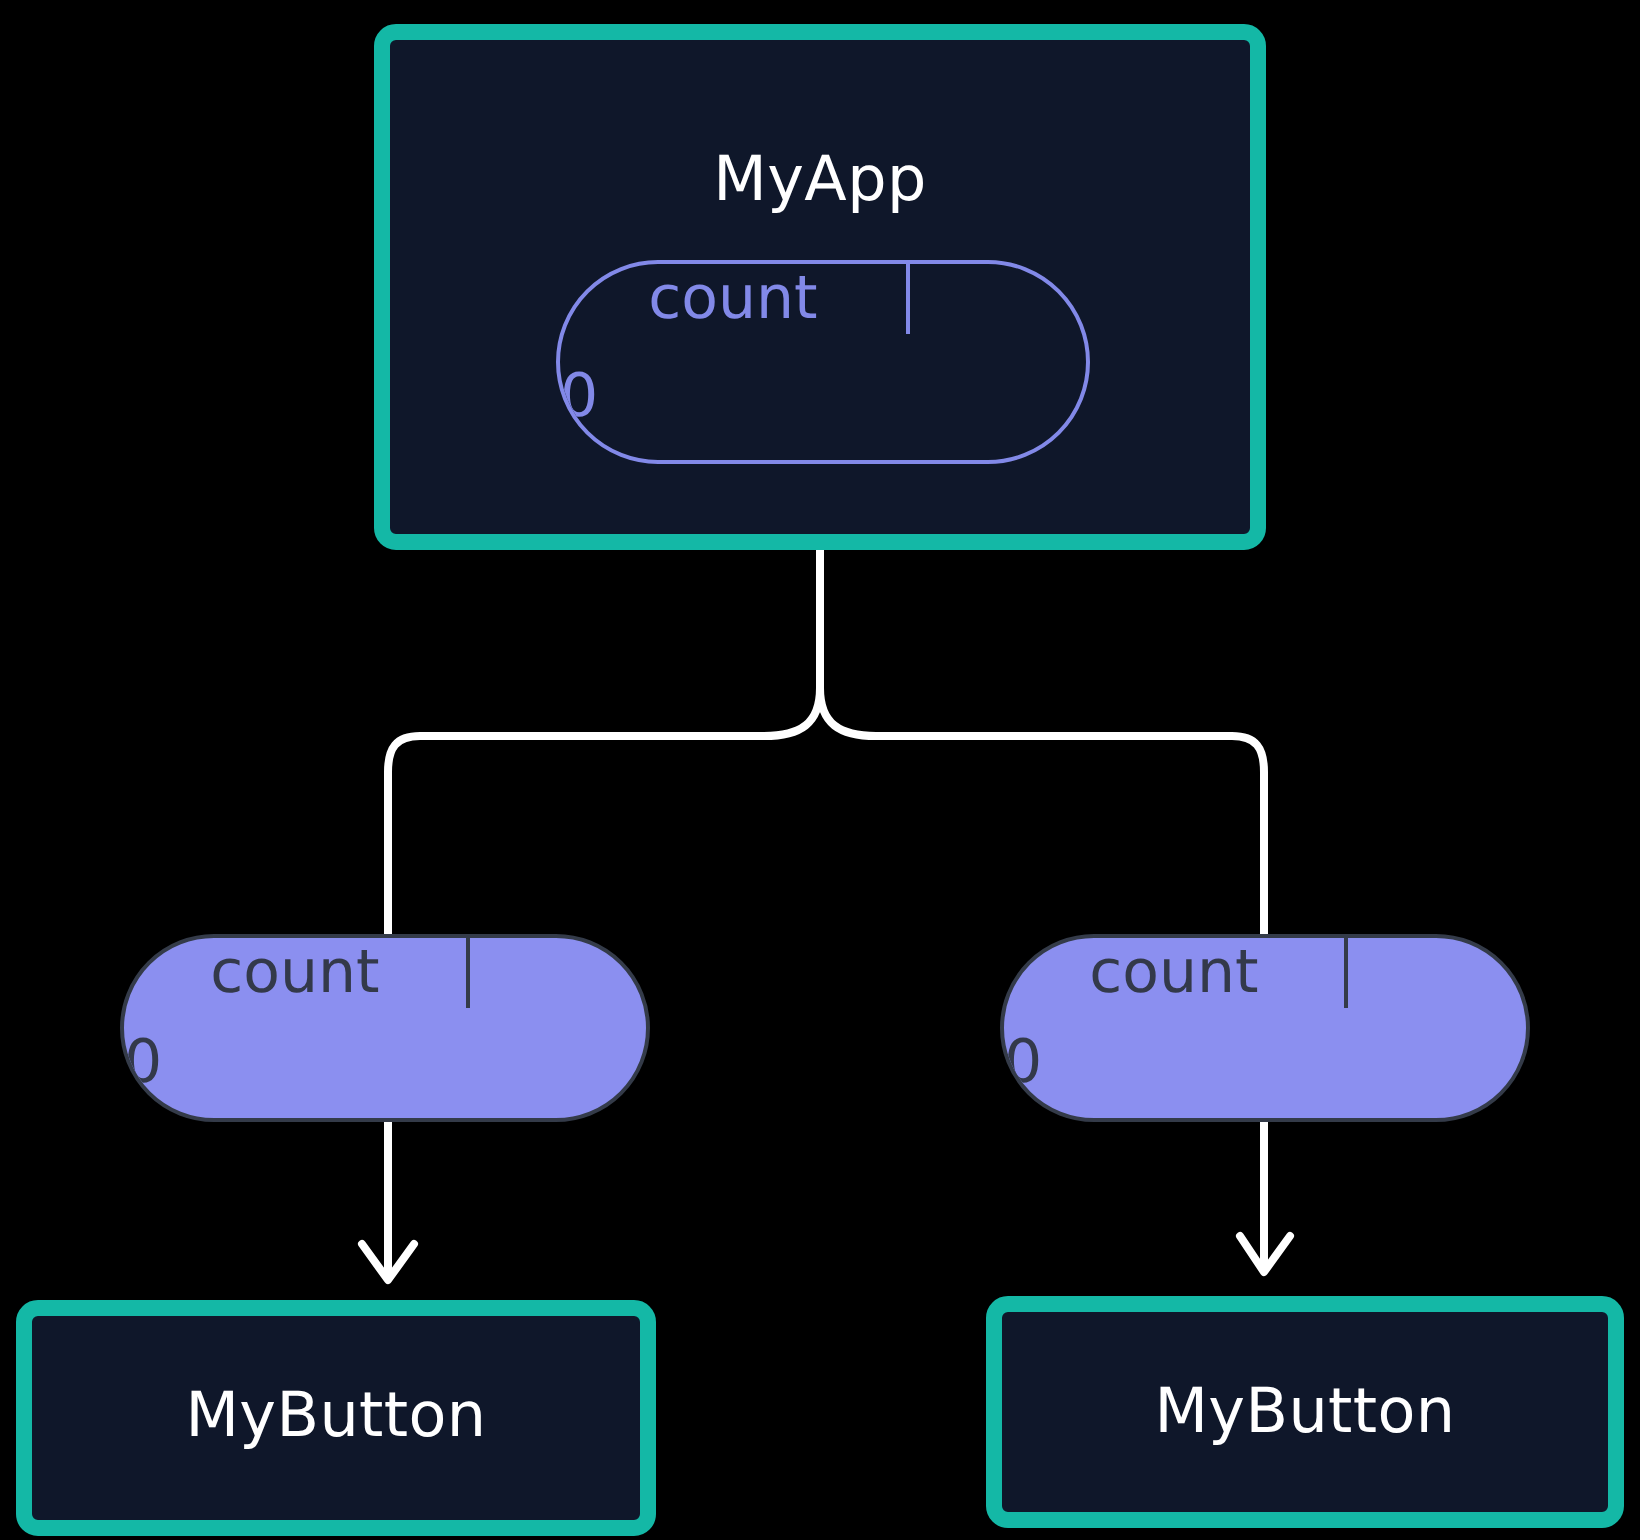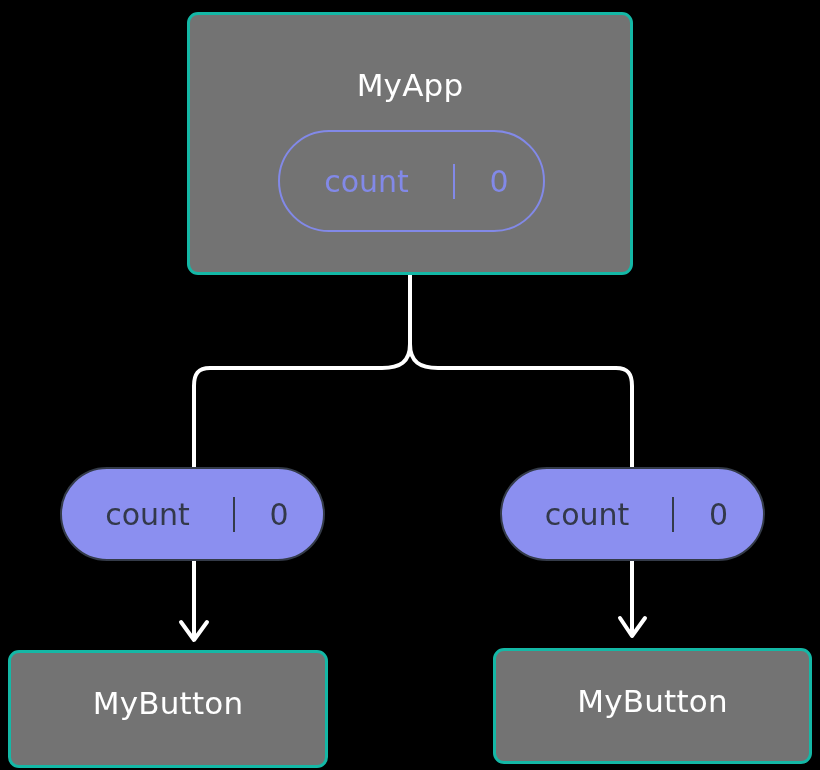--- a/index.html
+++ b/index.html
@@ -24,22 +24,22 @@
     left: 0;
     top: 0;
     width: 820px;
     height: 770px;
   }
 
   
   .node-box {
     position: absolute;
     box-sizing: border-box;
-    background: #737373;
-    border: 3px solid #14b8a6;
+    background: #0f172a;
+    border: 8px solid #14b8a6;
     border-radius: 11px;
   }
   #node-myapp {
     left: 187px;
     top: 12px;
     width: 446px;
     height: 263px;
   }
   #node-mybutton-left {
     left: 8px;
@@ -73,23 +73,24 @@
   }
   #node-mybutton-right .node-title {
     top: 32px;
   }
 
   
   .pill {
     position: absolute;
     box-sizing: border-box;
     display: flex;
-    align-items: center;
+    align-items: flex-start;
     border-radius: 999px;
     overflow: hidden;
+    flex-direction: column;
   }
   .pill .pill-key,
   .pill .pill-val {
     display: flex;
     align-items: center;
     justify-content: center;
     box-sizing: border-box;
     white-space: nowrap;
   }
 

